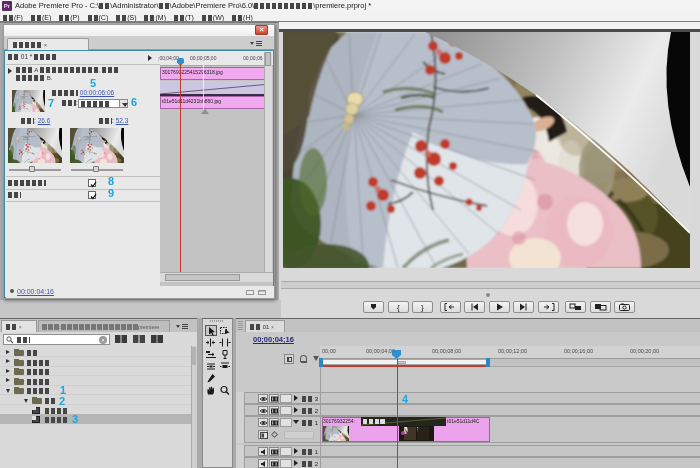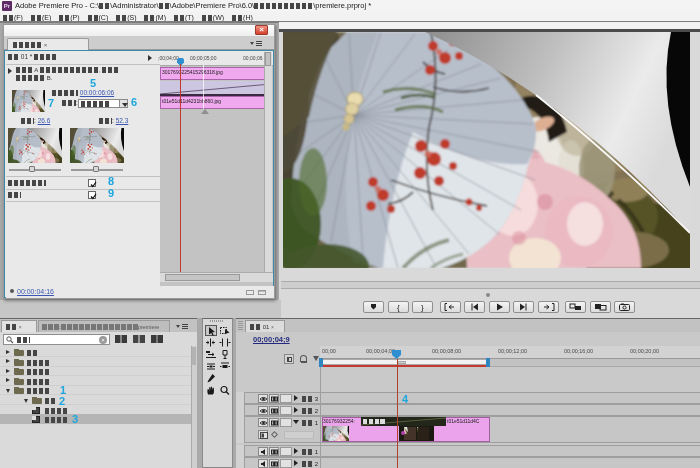--- a/index.html
+++ b/index.html
@@ -358,21 +358,21 @@
           <path d="M7.2,6.8 L10,9.5" stroke="#1a1a1a" stroke-width="1.4"></path>
         </svg>
       </div>
     </div>
 
 <div class="a" style="left:236px;top:318px;width:464px;height:150px;background:#c9c9c9;border-top:1px solid #666"></div>
 <div class="a" style="left:236px;top:319px;width:464px;height:13px;background:#c2c2c2"></div>
 <div class="a" style="left:238px;top:321px;width:5px;height:9px;background:repeating-linear-gradient(#999 0 1px,transparent 1px 2px)"></div>
 <div class="a" style="left:245px;top:320px;width:40px;height:12px;background:#dcdcdc;border:1px solid #999;border-bottom:none;padding:3px 0 0 4px"><i class="z" style="width:11px"></i><span style="font-size:6px;color:#333;vertical-align:middle">&nbsp;01&nbsp;</span><span style="font-size:5px;color:#666;vertical-align:middle">×</span></div>
 
-<div class="a" style="left:253px;top:336px;font-size:7.5px;font-weight:bold;color:#262a7e;text-decoration:underline">00;00;04;9</div>
+<div class="a" style="left:253px;top:336px;font-size:7.5px;font-weight:bold;color:#262a7e;text-decoration:underline">00;00;04;16</div>
 
 <div class="a" style="left:284px;top:354px;width:10px;height:10px;background:#d4d4d4;border:1px solid #888">
       <i style="position:absolute;left:1.5px;top:1.5px;width:5px;height:5px;border:1px solid #444;background:repeating-linear-gradient(90deg,#444 0 1px,transparent 1px 2.5px)"></i>
     </div>
 <div class="a" style="left:300px;top:355px;width:7px;height:7px;border:1.5px solid #555;border-radius:50% 50% 0 0;border-bottom:none"></div>
     <div class="a" style="left:301px;top:361px;width:6px;height:1.5px;background:#555"></div>
 <div class="a" style="left:313px;top:356px;width:0;height:0;border-top:5px solid #555;border-left:3.5px solid transparent;border-right:3.5px solid transparent"></div>
 
 <div class="a" style="left:320px;top:346px;width:380px;height:13px;background:#d2d2d2;border-bottom:1px solid #999"></div>
 <div class="a" style="left:322px;top:349px;font-size:5.5px;color:#4a4a4a;white-space:nowrap;letter-spacing:0">00;00</div>

